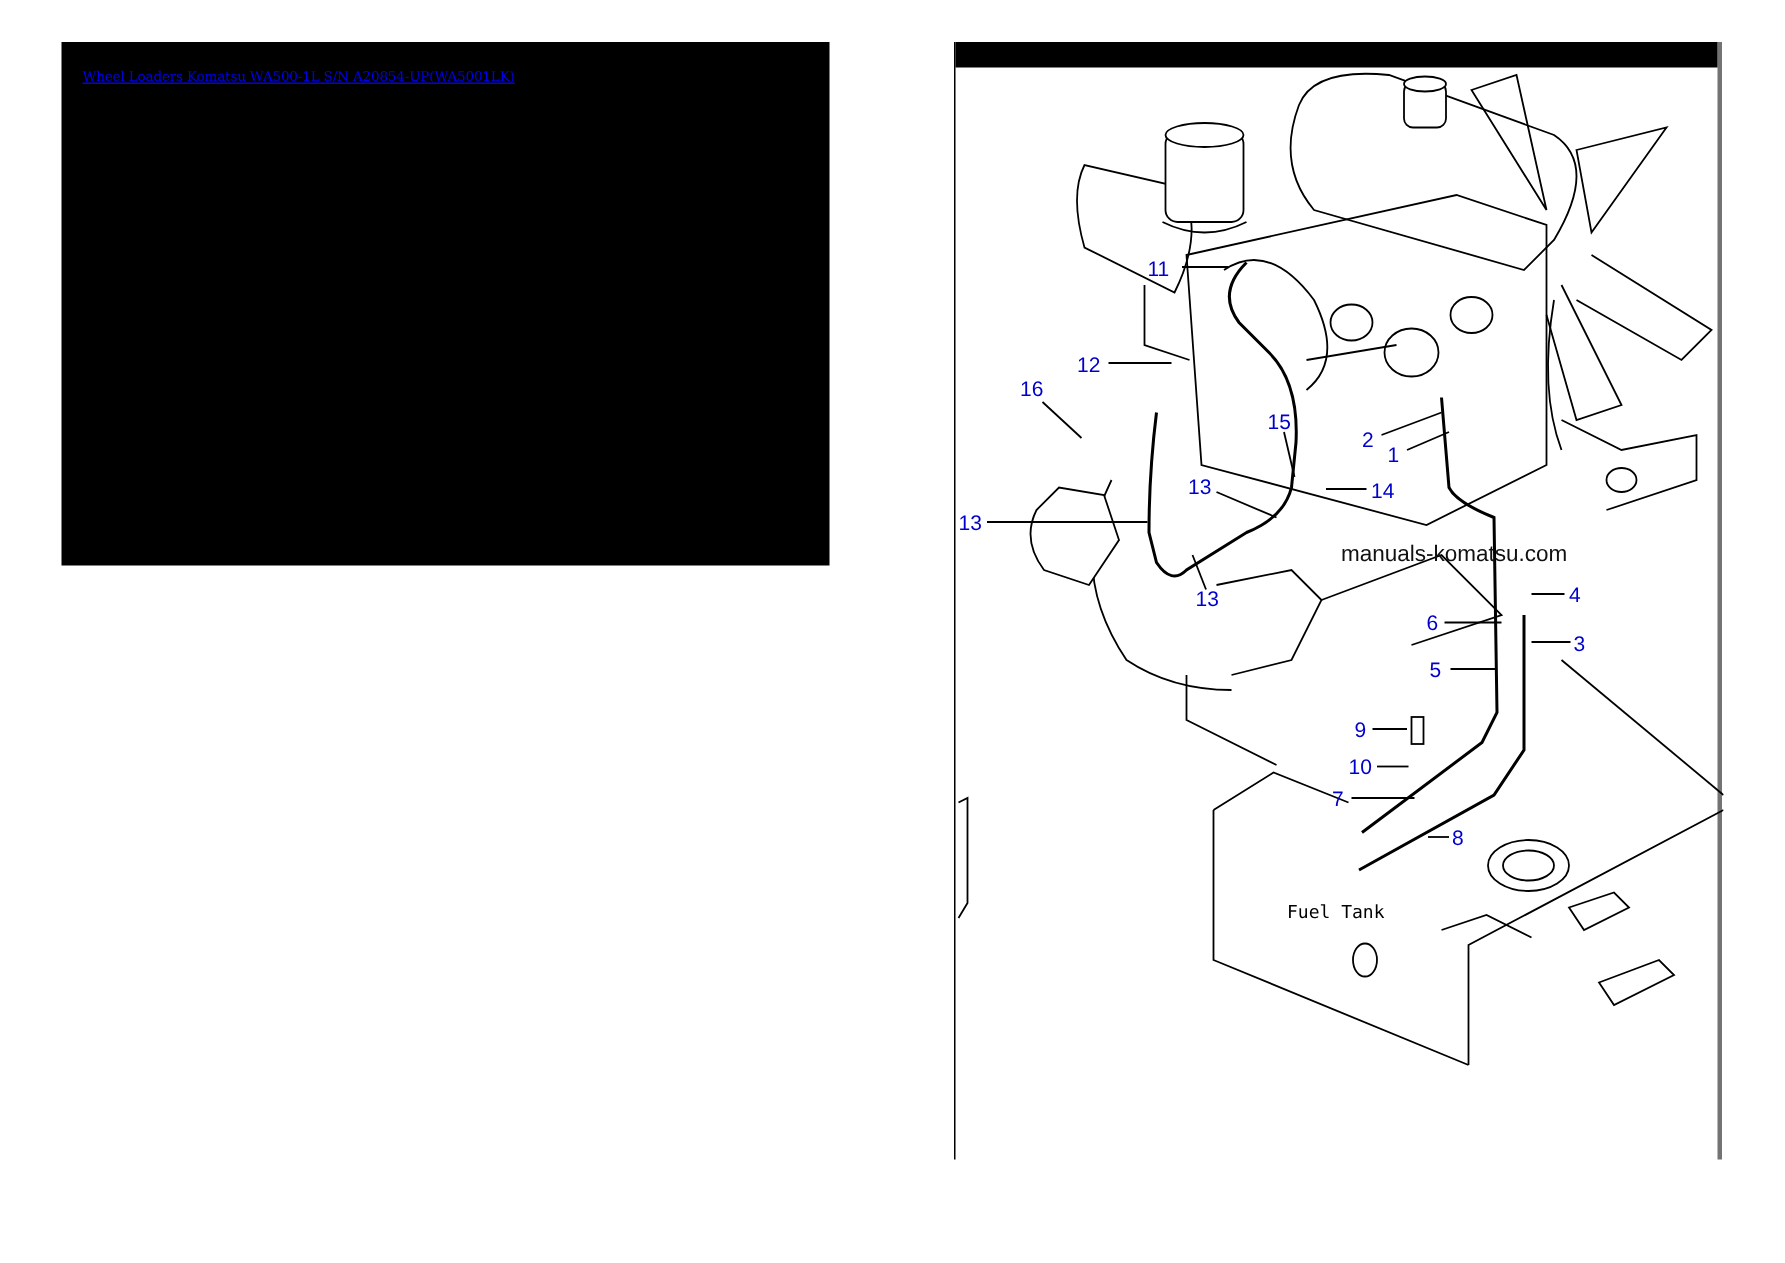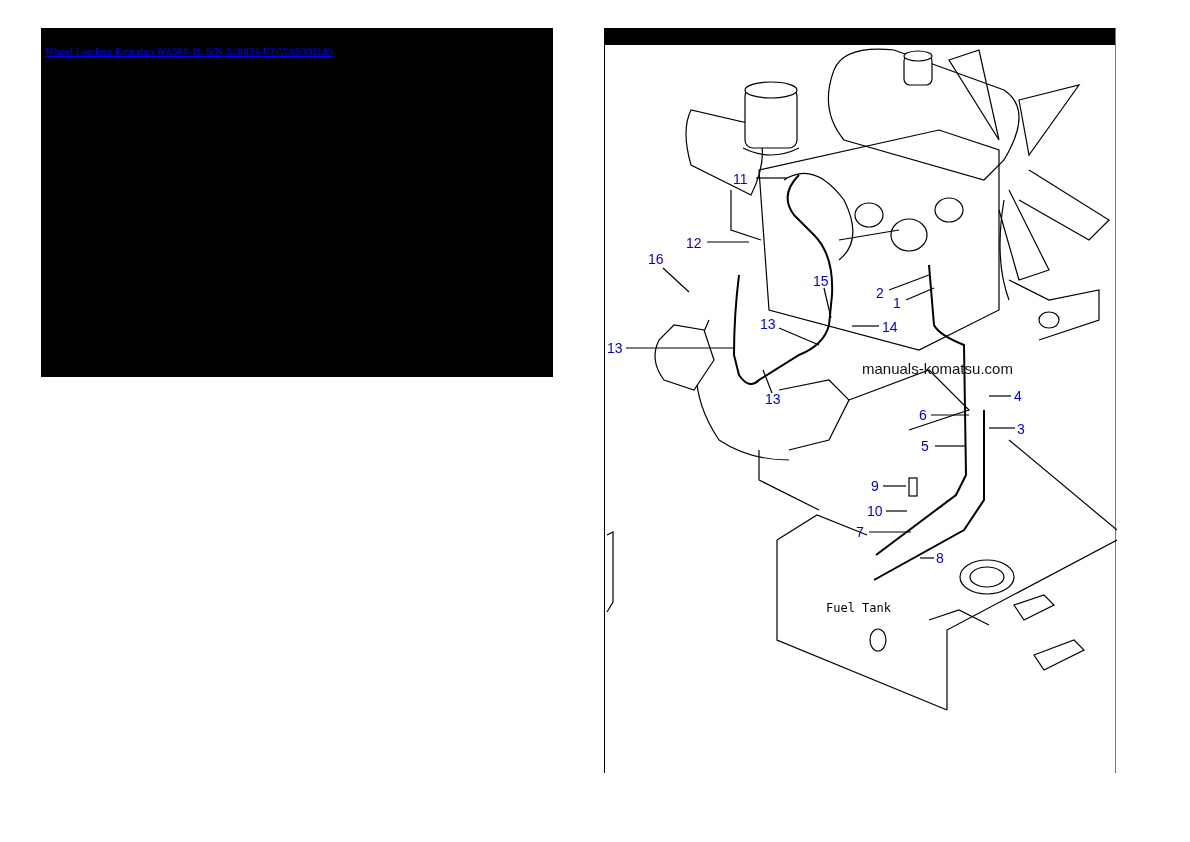--- a/index.html
+++ b/index.html
@@ -1,19 +1,19 @@
 <!DOCTYPE html>
 <html><head>
 <meta charset="utf-8">
 <style>
   html,body{margin:0;padding:0;background:#ffffff;}
   body{width:1190px;height:842px;position:relative;overflow:hidden;font-family:"Liberation Sans",sans-serif;}
   .left-panel{position:absolute;left:41px;top:28px;width:512px;height:349px;background:#000000;}
-  .title-link{position:absolute;left:4px;top:19px;font-family:"DejaVu Serif","Liberation Serif",serif;font-size:9px;color:#0000ee;text-decoration:underline;white-space:nowrap;letter-spacing:-0.1px;}
-  .diagram-frame{position:absolute;left:604px;top:28px;width:512px;height:745px;border-left:1px solid #000;border-right:1px solid #737373;box-sizing:border-box;background:#fff;}
+  .title-link{position:absolute;left:14px;top:19px;font-family:"DejaVu Serif","Liberation Serif",serif;font-size:9px;color:#0000ee;text-decoration:underline;white-space:nowrap;letter-spacing:-0.1px;}
+  .diagram-frame{position:absolute;left:636px;top:28px;width:512px;height:745px;border-left:1px solid #000;border-right:3px solid #737373;box-sizing:border-box;background:#fff;}
   .diagram-header{position:absolute;left:0;top:0;width:100%;height:17px;background:#000;}
   .diagram-svg{position:absolute;left:0;top:0;}
   .callout{font-family:"Liberation Sans",sans-serif;font-size:14px;fill:#0000cc;}
   .watermark{font-family:"Liberation Sans",sans-serif;font-size:15px;fill:#111;}
   .fuel{font-family:"DejaVu Sans Mono","Liberation Mono",monospace;font-size:12px;fill:#000;}
   .ln{stroke:#000;stroke-width:1.2;fill:none;}
   .thick{stroke:#000;stroke-width:2;fill:none;}
   .shape{stroke:#000;stroke-width:1.2;fill:#fff;}
 </style>
 </head>

